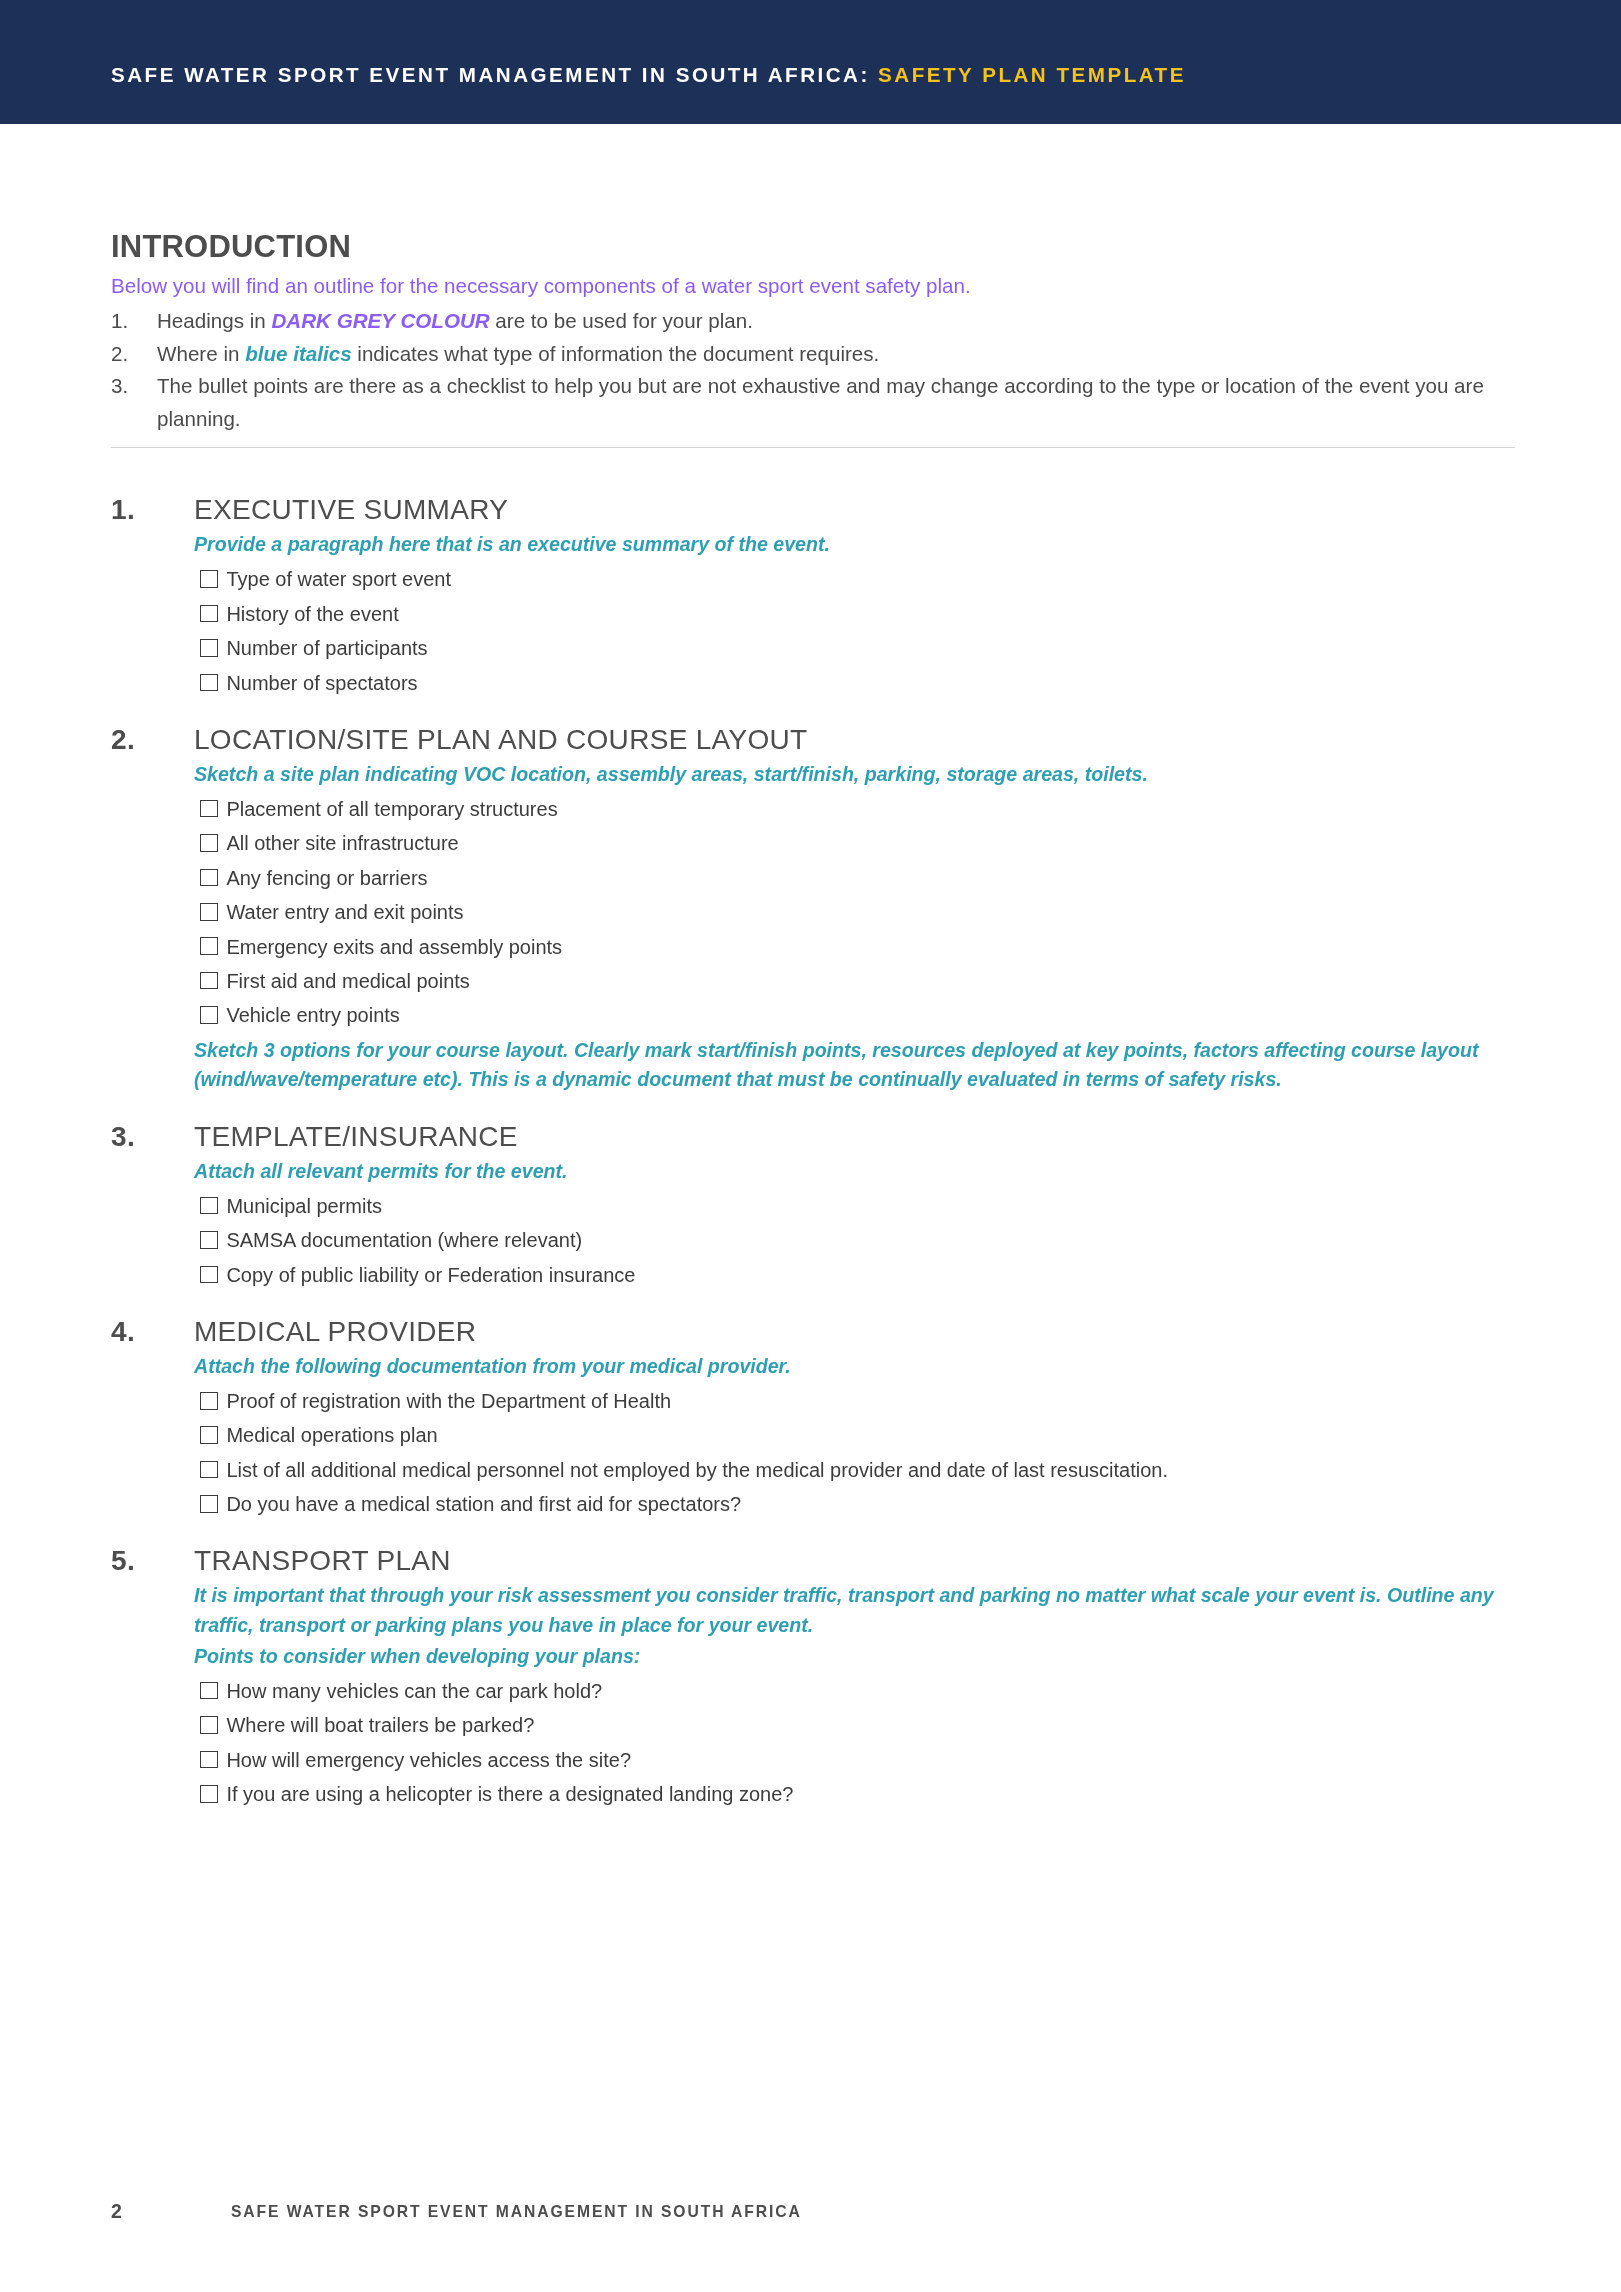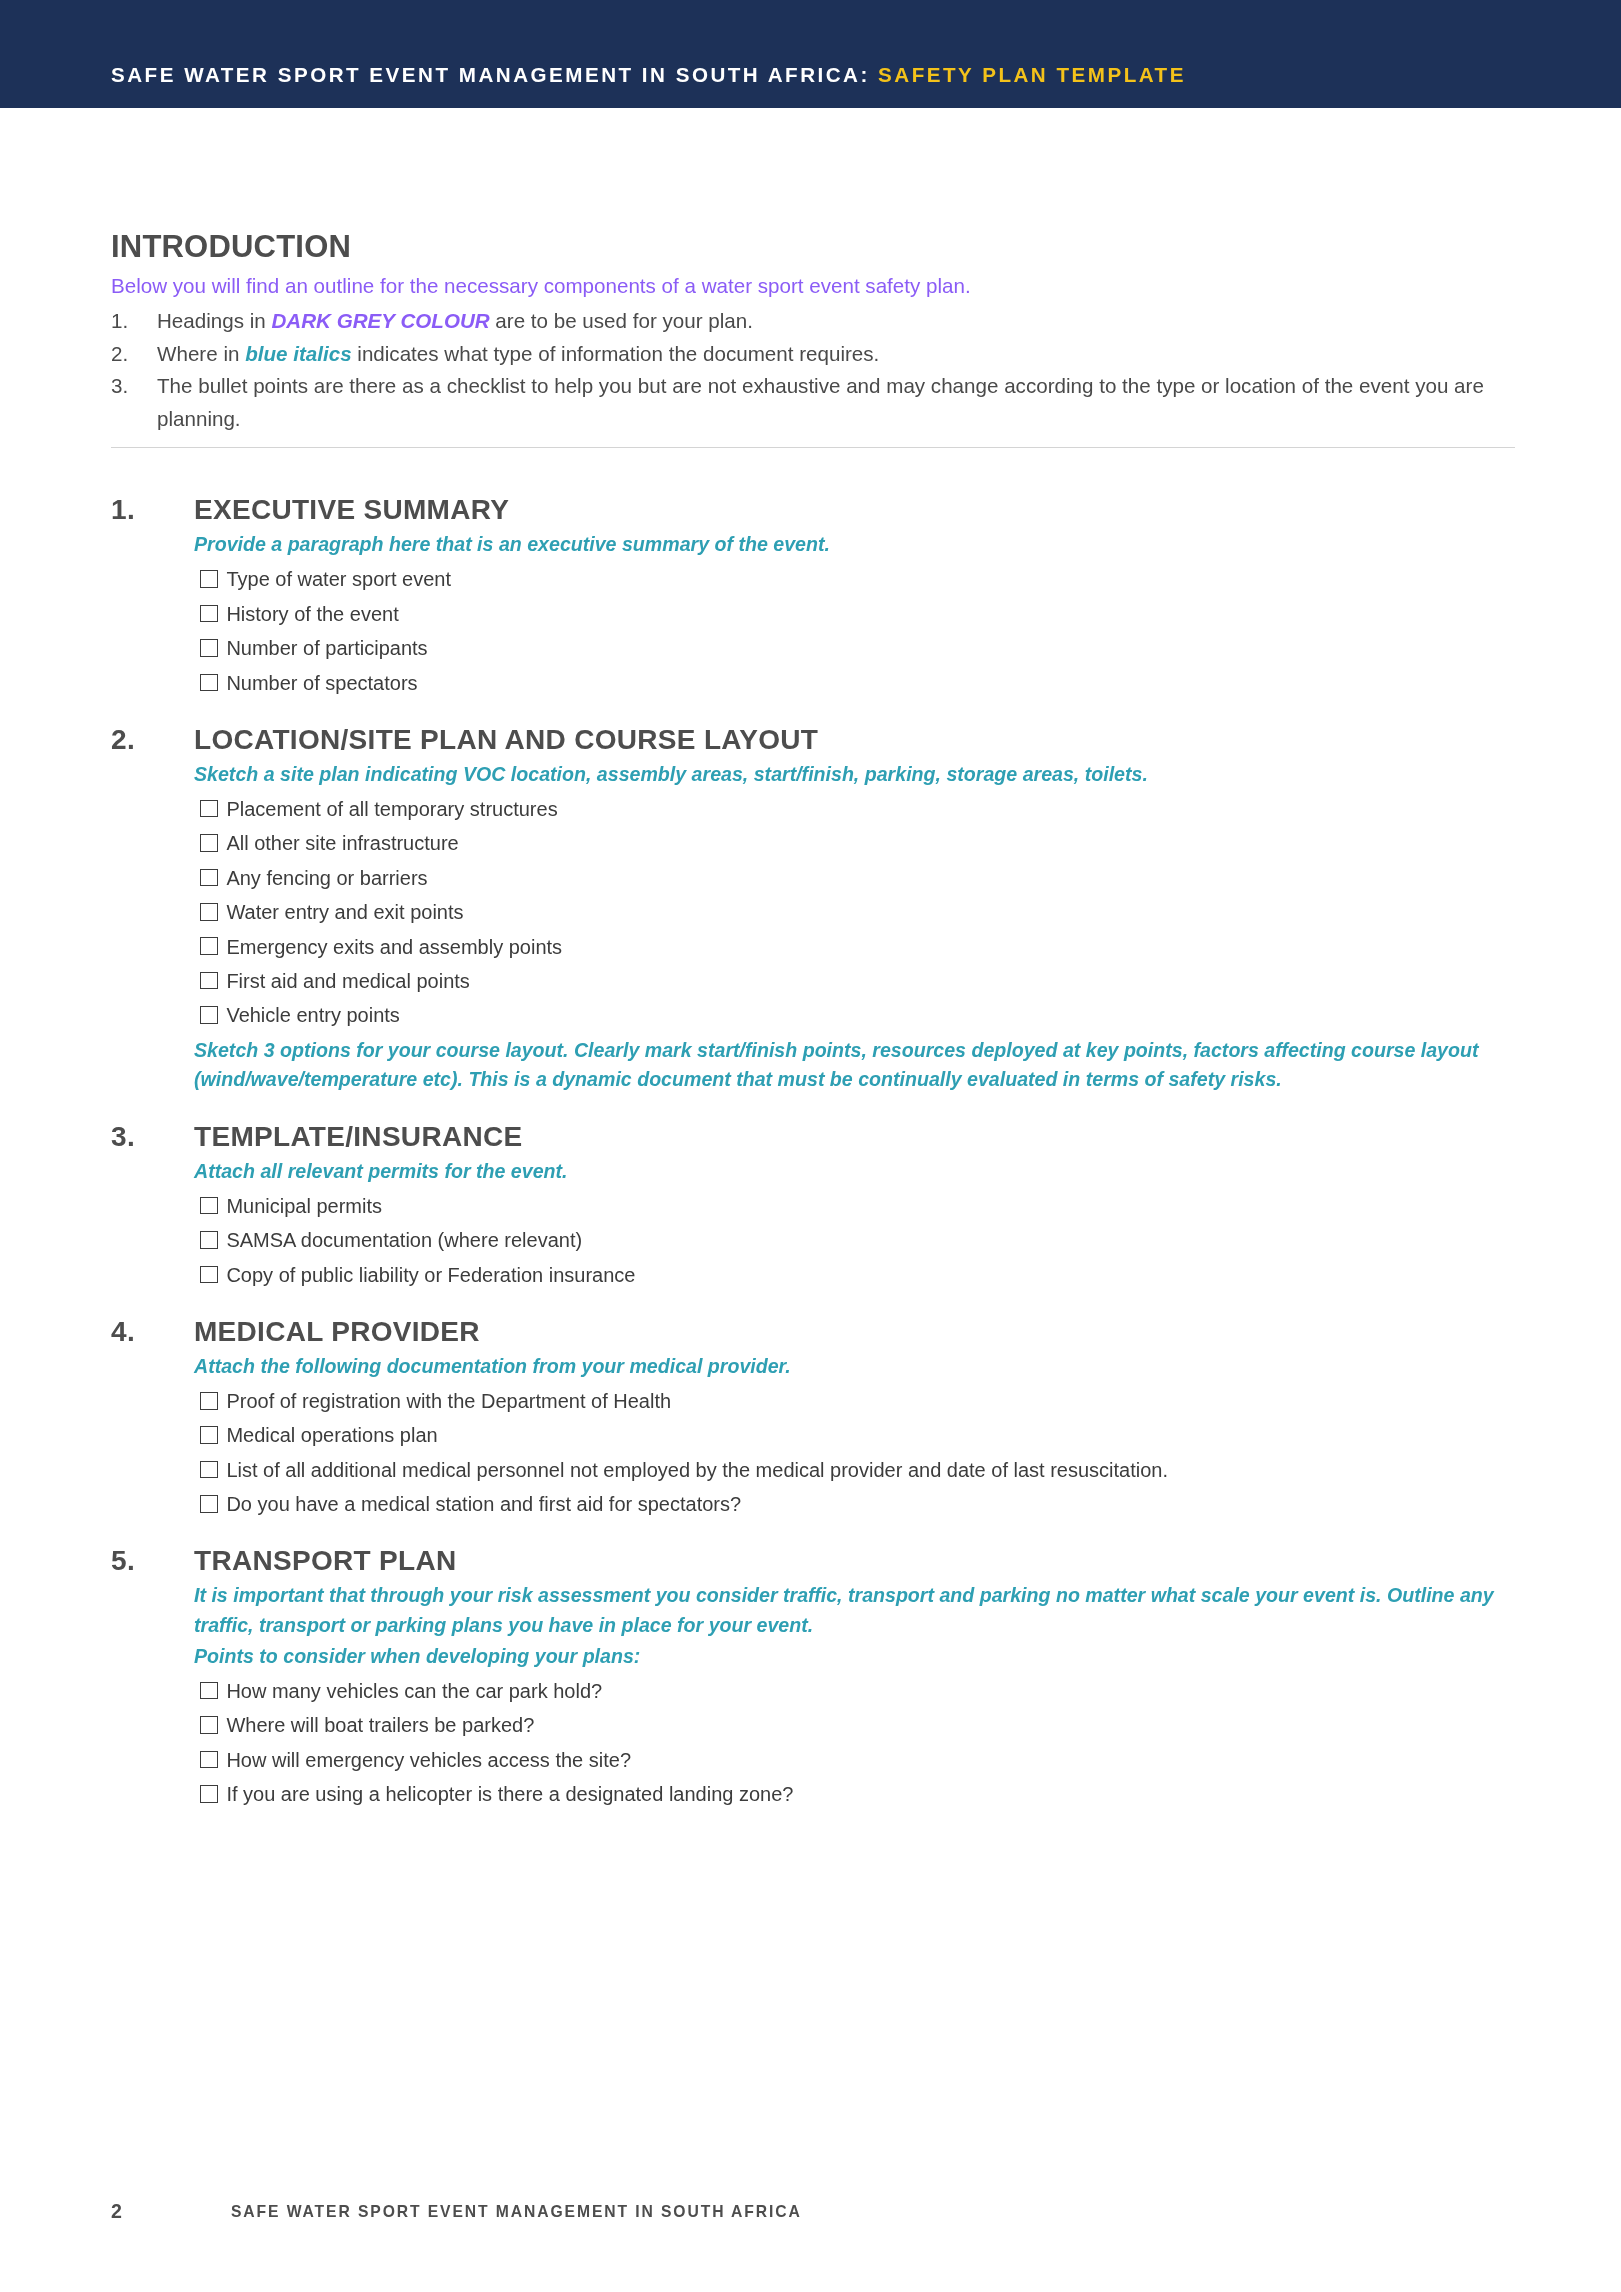--- a/index.html
+++ b/index.html
@@ -14,21 +14,21 @@
     color: #4a4a4a;
     position: relative;
     overflow: hidden;
   }
 
   
   .header-band {
     position: absolute;
     top: 0; left: 0;
     width: 1621px;
-    height: 108px;
+    height: 124px;
     background: #1d3158;
     box-sizing: border-box;
   }
   .header-title {
     position: absolute;
     left: 111px;
     top: 65px;
     font-size: 20.6px;
     font-weight: bold;
     letter-spacing: 2.5px;
@@ -122,21 +122,21 @@
     left: 0;
     top: 0;
     font-size: 28px;
     font-weight: bold;
     color: #4d4d4d;
     letter-spacing: 0.5px;
   }
   .section-title {
     margin-left: 83px;
     font-size: 28px;
-    font-weight: bold;
+    font-weight: normal;
     color: #4d4d4d;
     letter-spacing: 0.3px;
     line-height: 1.12;
   }
   .section-body {
     margin-left: 83px;
   }
   .instruction {
     color: #2e9fb3;
     font-style: italic;

